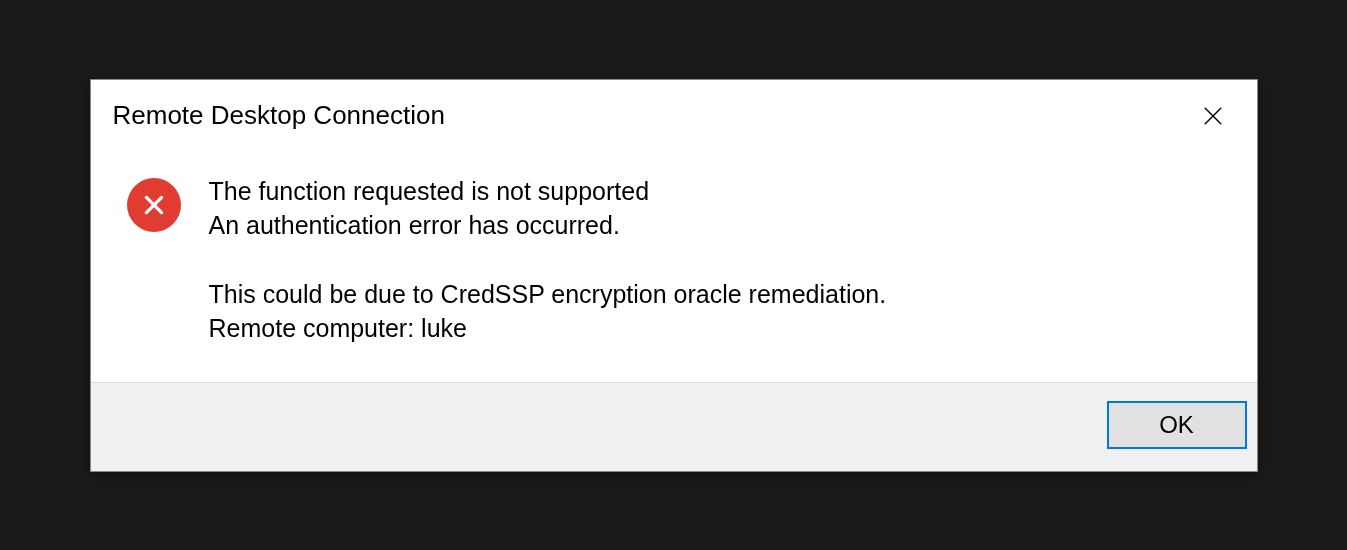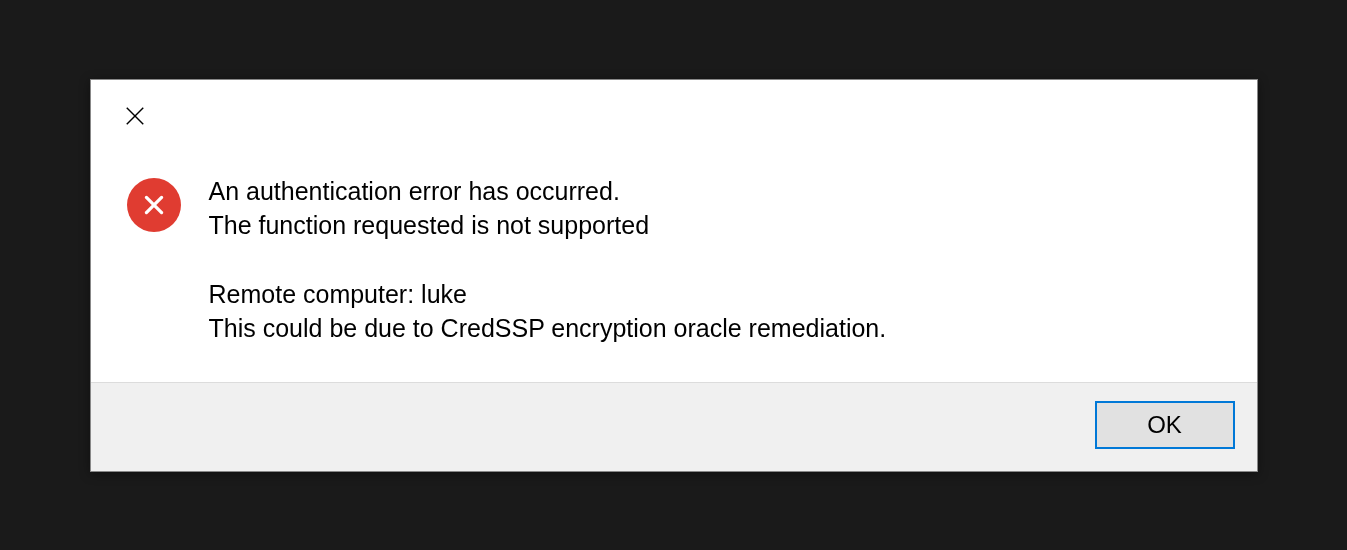--- a/index.html
+++ b/index.html
@@ -79,21 +79,21 @@
     }
     .msg-line {
       display: block;
     }
     .msg-spacer {
       height: 34px;
     }
     .footer-area {
       border-top: 1px solid #dcdcdc;
       background: #f0f0f0;
-      padding: 18px 22px 22px 22px;
+      padding: 18px 10px 22px 22px;
       display: flex;
       justify-content: flex-end;
     }
     .ok-button {
       min-width: 140px;
       height: 48px;
       background: #e1e1e1;
       border: 2px solid #0078d7;
       font-size: 24px;
       color: #000;
@@ -103,43 +103,44 @@
       cursor: pointer;
       font-family: inherit;
     }
   </style>
 </head>
 <body>
 
 <div class="dialog">
 
   <div class="titlebar">
+    <span class="title-text">Remote Desktop Connection</span>
     <div class="close-btn">
       <svg viewBox="0 0 24 24">
         <line x1="3" y1="3" x2="21" y2="21" stroke="#000" stroke-width="1.6"></line>
         <line x1="21" y1="3" x2="3" y2="21" stroke="#000" stroke-width="1.6"></line>
       </svg>
     </div>
   </div>
 
   <div class="body-area">
     <div class="error-icon-wrap">
       <div class="error-circle">
         <svg viewBox="0 0 24 24">
           <line x1="5" y1="5" x2="19" y2="19" stroke="#fff" stroke-width="3" stroke-linecap="round"></line>
           <line x1="19" y1="5" x2="5" y2="19" stroke="#fff" stroke-width="3" stroke-linecap="round"></line>
         </svg>
       </div>
     </div>
     <div class="message-block">
+      <span class="msg-line">The function requested is not supported</span>
       <span class="msg-line">An authentication error has occurred.</span>
-      <span class="msg-line">The function requested is not supported</span>
       <div class="msg-spacer"></div>
+      <span class="msg-line">This could be due to CredSSP encryption oracle remediation.</span>
       <span class="msg-line">Remote computer: luke</span>
-      <span class="msg-line">This could be due to CredSSP encryption oracle remediation.</span>
     </div>
   </div>
 
   <div class="footer-area">
     <button class="ok-button">OK</button>
   </div>
 
 </div>
 
 </body></html>

